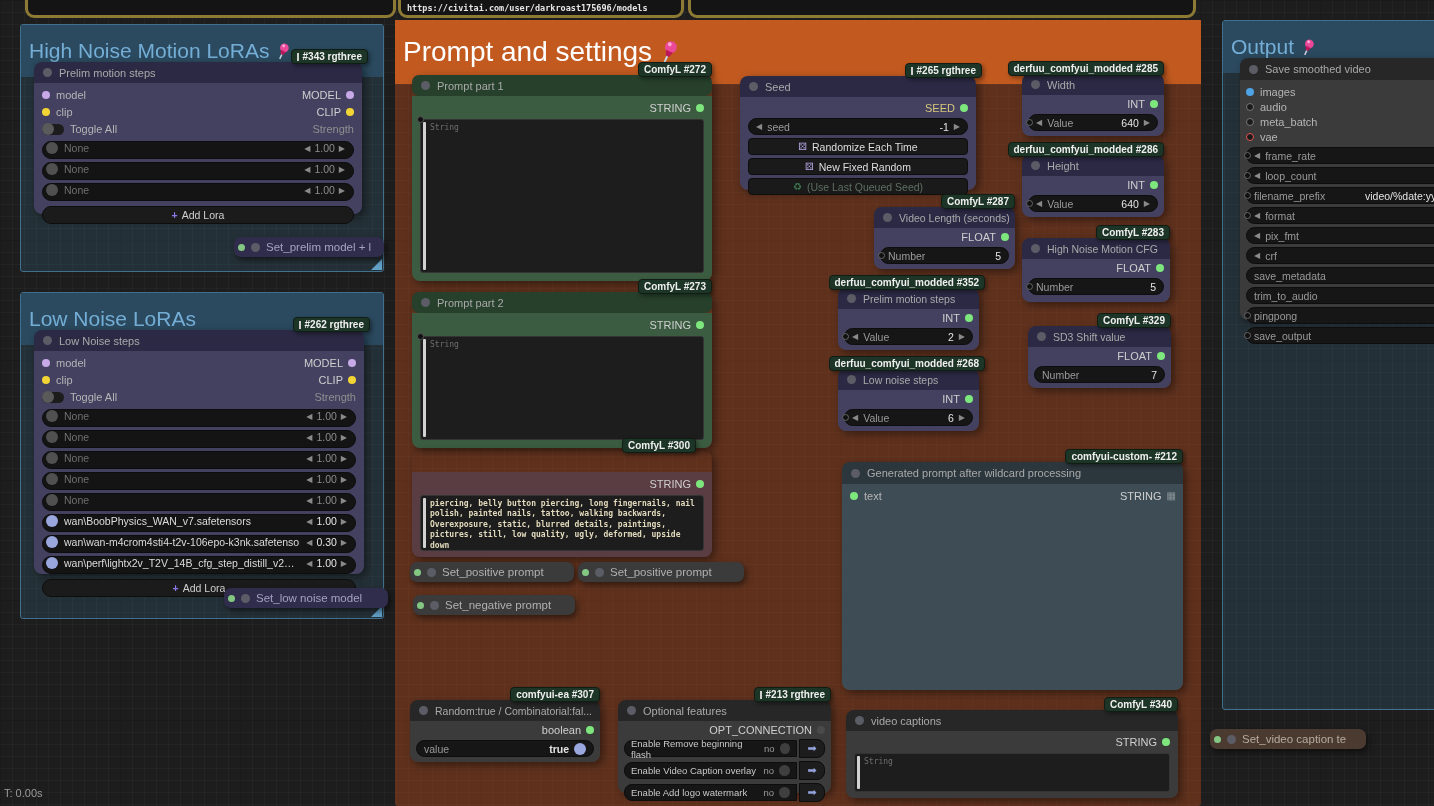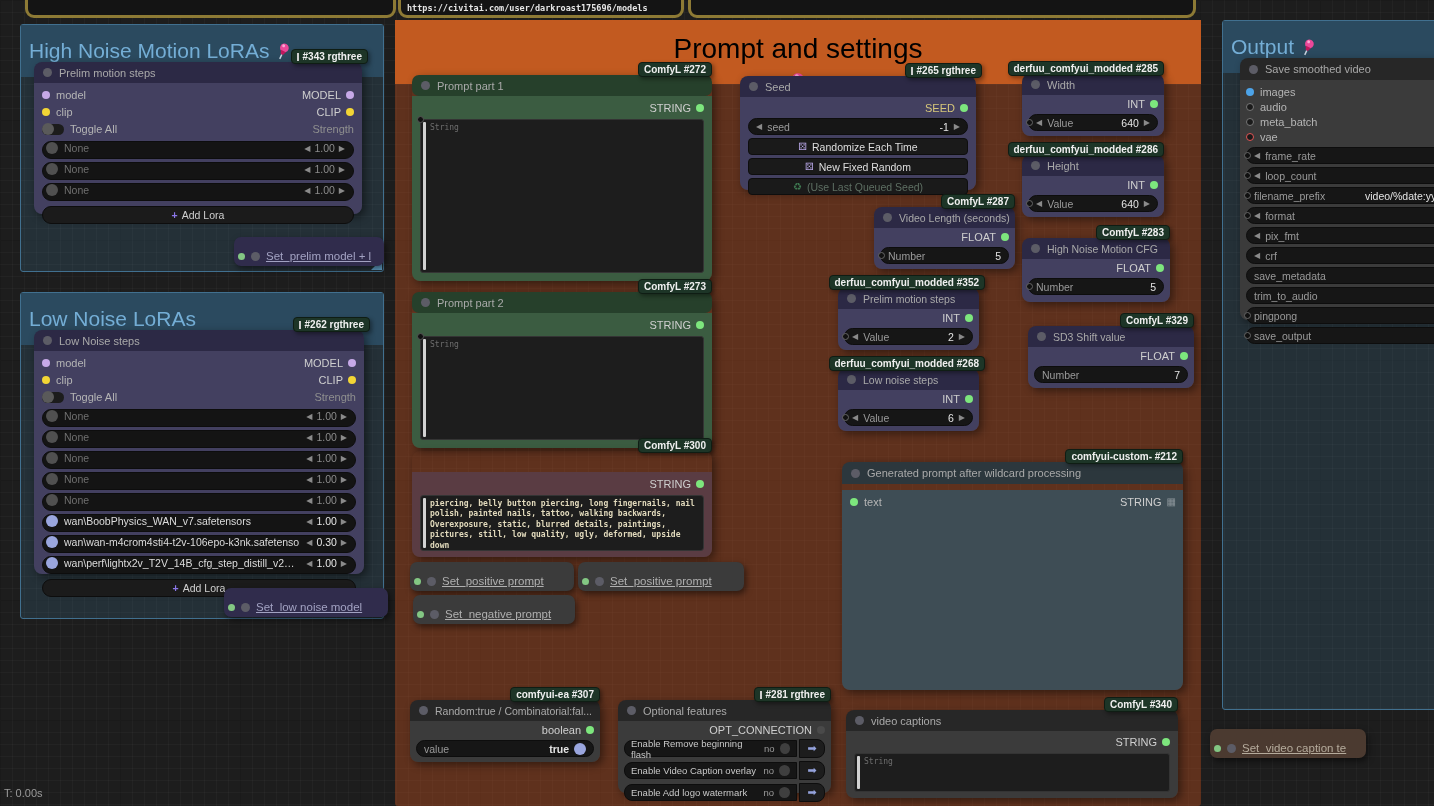--- a/index.html
+++ b/index.html
@@ -13,21 +13,21 @@
       linear-gradient(90deg,rgba(0,0,0,0.32) 1px,transparent 1px);
     background-size:12px 12px,12px 12px,120px 120px,120px 120px;}
   
   .frag{position:absolute;top:-14px;height:26px;border:3px solid #8d7a35;border-radius:9px;background:#141414;}
   .frag .url{position:absolute;left:6px;bottom:2px;font:bold 8.5px "DejaVu Sans Mono",monospace;color:#e6e6e6;white-space:nowrap;}
   
   .group{position:absolute;border-radius:3px;}
   .g-blue{background:rgba(62,118,152,0.22);border:1px solid #41708f;}
   .g-blue .g-title{background:#2b4a5f;color:#74aed6;}
   .g-orange{background:rgba(194,81,31,0.40);}
-  .g-orange .g-title{background:#c25a20;color:#000000;flex-direction:column;}
+  .g-orange .g-title{background:#c25a20;color:#ffffff;}
   .g-title{position:absolute;top:0;left:0;right:0;height:26px;display:flex;align-items:center;gap:6px;
     padding:13px 8px;font-size:21px;white-space:nowrap;overflow:hidden;}
   .g-orange .g-title{height:38px;font-size:28px;}
   .pin{width:19px;height:19px;transform:rotate(25deg);flex:0 0 auto;}
   .g-orange .pin{width:26px;height:26px;}
   .g-resize{position:absolute;right:1px;bottom:1px;width:0;height:0;
     border-left:11px solid transparent;border-bottom:11px solid #62a0c6;}
   
   .nd{position:absolute;border-radius:8px;box-shadow:3px 3px 8px rgba(0,0,0,.45);font-size:11px;color:#b5b5b5;}
   .hd{height:21px;border-radius:8px 8px 0 0;display:flex;align-items:center;gap:7px;padding:0 9px;
@@ -78,21 +78,21 @@
   .tawrap{position:absolute;left:8px;right:8px;}
   .tawrap textarea{width:100%;height:100%;box-sizing:border-box;background:#1d1d1d;border:1px solid #343434;
     border-radius:3px;resize:none;color:#777;font:8px "DejaVu Sans Mono",monospace;padding:3px 4px 3px 9px;outline:none;}
   .tawrap textarea::placeholder{color:#6e6e6e;}
   .tawrap .tbar{position:absolute;left:3px;top:3px;bottom:3px;width:3px;background:#d2d2d2;border-radius:1px;}
   .tawrap .tadot{position:absolute;left:-3px;top:-3px;width:5px;height:5px;border-radius:50%;
     border:1.5px solid #555;background:#111;}
   .neg textarea{color:#e3dbbd;font-weight:bold;line-height:1.3;}
   
   .setnd{position:absolute;height:20px;border-radius:7px;display:flex;align-items:center;gap:6px;
-    padding:9px 10px 0 4px;font-size:11.5px;box-shadow:2px 3px 6px rgba(0,0,0,.5);white-space:nowrap;text-decoration:underline;}
+    padding:0 10px 0 4px;font-size:11.5px;box-shadow:2px 3px 6px rgba(0,0,0,.5);white-space:nowrap;}
   .setnd .gdot{width:7px;height:7px;border-radius:50%;background:#83c783;}
   .setnd .cdot{width:9px;height:9px;border-radius:50%;background:#5c5c66;}
   .set-gray{background:#3b3b3b;color:#b0b0b0;}
   .set-purple{background:#302c4c;color:#a2a2c2;}
   .set-brown{background:#4b3a30;color:#b5ab9c;}
   
   .optrow{display:flex;align-items:center;gap:2px;margin:3px 0;}
   .optrow .opill{flex:1;background:#161616;border:1px solid #0d0d0d;border-radius:8px 0 0 8px;height:15px;
     display:flex;align-items:center;gap:5px;padding:0 6px;font-size:9.5px;color:#c8c8c8;}
   .optrow .opill .no{margin-left:auto;color:#9a9a9a;}
@@ -363,21 +363,21 @@
       </div>
       <div class="tawrap" style="top:23px;bottom:8px;">
         <span class="tadot"></span>
         <textarea placeholder="String" style=""></textarea>
         <span class="tbar"></span>
       </div>
     </div>
   </div>
 
   <div class="nd maroon neg" style="left:412px;top:451px;width:300px;height:106px;">
-    <div class="badge" style="right:0;margin-left:16px;">ComfyL #300</div>
+    <div class="badge" style="right:16px;margin-left:16px;">ComfyL #300</div>
     <div class="bd">
       <div class="srow">
         <span class="right">
             <span class="typlbl">STRING</span>
         <span class="dot" style="background:#7de67d;"></span>
           </span>
       </div>
       <div class="tawrap" style="top:23px;bottom:6px;">
         <textarea style="">piercing, belly button piercing, long fingernails, nail polish, painted nails, tattoo, walking backwards, Overexposure, static, blurred details, paintings, pictures, still, low quality, ugly, deformed, upside down</textarea>
         <span class="tbar"></span>
@@ -562,21 +562,21 @@
           </span>
       </div>
       <div class="w">
         <span class="slotring"></span>
         <span>Number</span>
         <span class="wval">5</span>
       </div>
     </div>
   </div>
 
-  <div class="nd purple" style="left:1028px;top:326px;width:166px;height:62px;">
+  <div class="nd purple" style="left:1028px;top:326px;width:143px;height:62px;">
     <div class="badge" style="right:0;">ComfyL #329</div>
     <div class="hd" style="font-size:10.5px;">
       <span class="cdot"></span>
       <span>SD3 Shift value</span>
     </div>
     <div class="bd" style="padding:2px 6px;">
       <div class="srow" style="height:14px;">
         <span class="right">
             <span class="typlbl">FLOAT</span>
         <span class="dot" style="background:#7de67d;"></span>
@@ -588,21 +588,21 @@
       </div>
     </div>
   </div>
 
   <div class="nd slate" style="left:842px;top:462px;width:341px;height:228px;">
     <div class="badge" style="right:0;">comfyui-custom- #212</div>
     <div class="hd" style="height:22px;">
       <span class="cdot"></span>
       <span>Generated prompt after wildcard processing</span>
     </div>
-    <div class="bd" style="top:28px;">
+    <div class="bd" style="top:22px;">
       <div class="srow">
         <span class="dot" style="background:#7de67d;"></span>
         <span>text</span>
         <span class="right">
             <span class="typlbl">STRING</span>
         <span class="gridico">▦</span>
           </span>
       </div>
     </div>
   </div>
@@ -622,21 +622,21 @@
       </div>
       <div class="w">
         <span>value</span>
         <span class="wval" style="font-weight:bold;">true</span>
         <span class="knob" style="background:#9aa6de;"></span>
       </div>
     </div>
   </div>
 
   <div class="nd gray" style="left:618px;top:700px;width:213px;height:93px;">
-    <div class="badge rg" style="right:0;">#281 rgthree</div>
+    <div class="badge rg" style="right:0;">#213 rgthree</div>
     <div class="hd">
       <span class="cdot"></span>
       <span>Optional features</span>
     </div>
     <div class="bd" style="padding:2px 6px;">
       <div class="srow" style="height:13px;">
         <span class="right">
             <span class="typlbl">OPT_CONNECTION</span>
         <span class="dot" style="background:#4a4a4a;"></span>
           </span>

